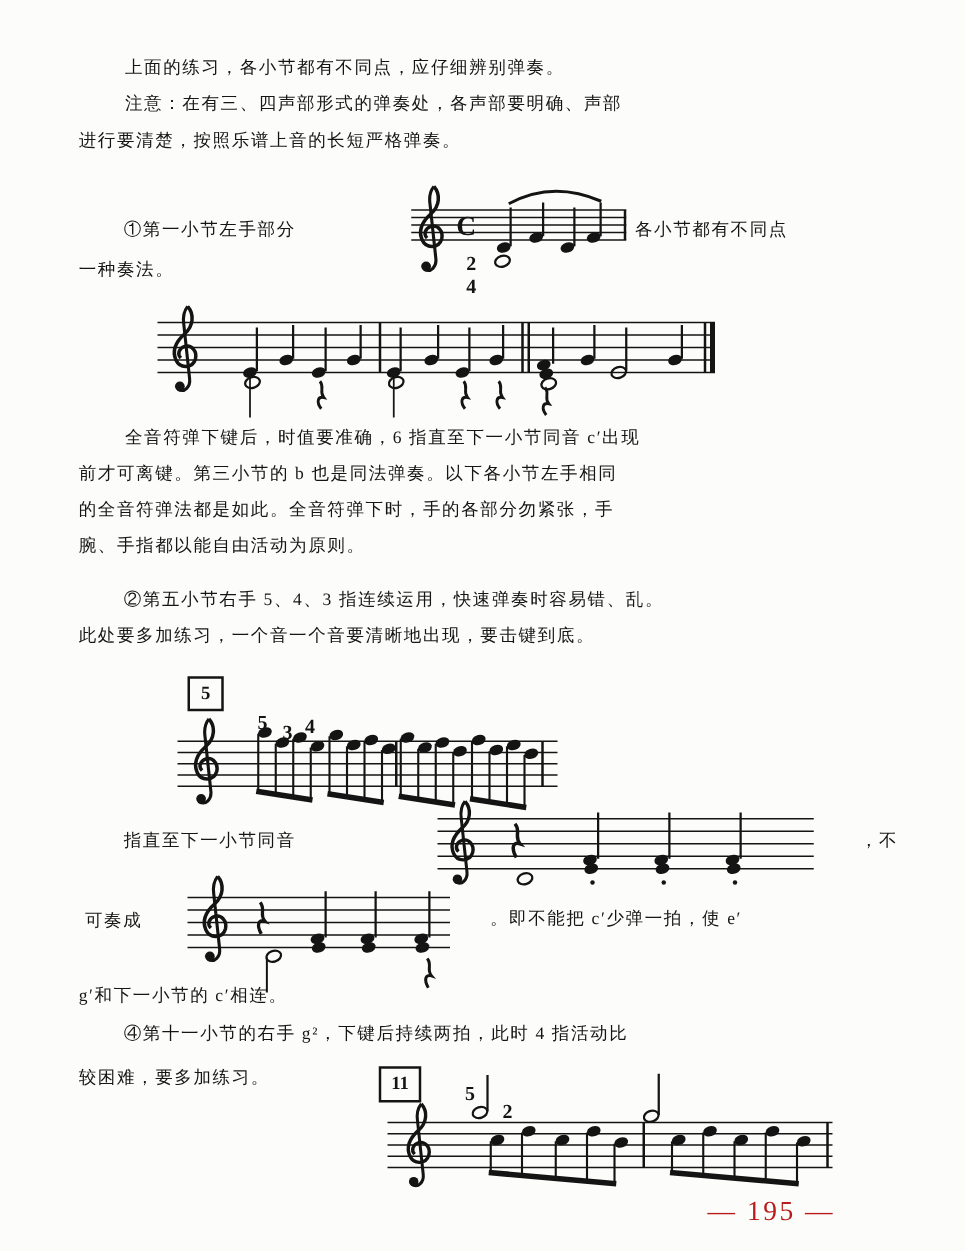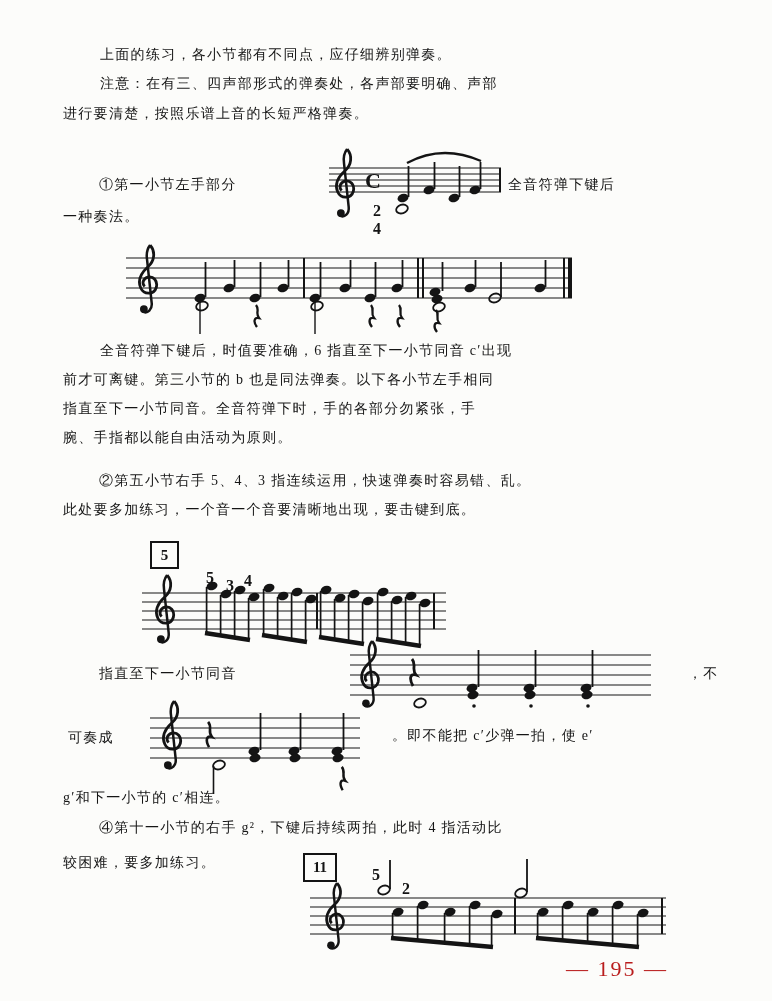--- a/index.html
+++ b/index.html
@@ -65,21 +65,21 @@
         <path d="M0 0 C4 5 -1 8 3 13 C-2 12 -3 17 1 22" fill="none" stroke="#141414" stroke-width="2.3"></path>
       </g>
   </defs>
 </svg>
 
 <div class="t" style="left:100px;top:47px">上面的练习，各小节都有不同点，应仔细辨别弹奏。</div>
 <div class="t" style="left:100px;top:76px">注意：在有三、四声部形式的弹奏处，各声部要明确、声部</div>
 <div class="t" style="left:63px;top:106px">进行要清楚，按照乐谱上音的长短严格弹奏。</div>
 
 <div class="t" style="left:99px;top:177px">①第一小节左手部分</div>
-<div class="t" style="left:508px;top:177px">全音符弹下键后</div>
+<div class="t" style="left:508px;top:177px">各小节都有不同点</div>
 <div class="t" style="left:63px;top:209px">一种奏法。</div>
 
 <svg class="music" style="left:323px;top:146px" width="185" height="96" viewBox="0 0 185 96">
   <g stroke="#141414" stroke-width="1.2">
     <line x1="6" y1="22" x2="178" y2="22"></line>
       <line x1="6" y1="28" x2="178" y2="28"></line>
     <line x1="6" y1="34" x2="178" y2="34"></line>
       <line x1="6" y1="40" x2="178" y2="40"></line>
     <line x1="6" y1="46" x2="178" y2="46"></line>
     <line x1="177" y1="22" x2="177" y2="46" stroke-width="2"></line>
@@ -153,21 +153,21 @@
       <line x1="363.5" y1="45" x2="363.5" y2="18" stroke="#141414" stroke-width="1.8"></line>
     <use href="#oh" x="383" y="56"></use>
       <line x1="389" y1="55" x2="389" y2="20" stroke="#141414" stroke-width="1.8"></line>
     <use href="#nh" x="428" y="46"></use>
       <line x1="433.5" y1="45" x2="433.5" y2="18" stroke="#141414" stroke-width="1.8"></line>
   </g>
 </svg>
 
 <div class="t" style="left:100px;top:343px">全音符弹下键后，时值要准确，6 指直至下一小节同音 c′出现</div>
 <div class="t" style="left:63px;top:372px">前才可离键。第三小节的 b 也是同法弹奏。以下各小节左手相同</div>
-<div class="t" style="left:63px;top:401px">指直至下一小节同音。全音符弹下时，手的各部分勿紧张，手</div>
+<div class="t" style="left:63px;top:401px">的全音符弹法都是如此。全音符弹下时，手的各部分勿紧张，手</div>
 <div class="t" style="left:63px;top:430px">腕、手指都以能自由活动为原则。</div>
 <div class="t" style="left:99px;top:473px">②第五小节右手 5、4、3 指连续运用，快速弹奏时容易错、乱。</div>
 <div class="t" style="left:63px;top:502px">此处要多加练习，一个音一个音要清晰地出现，要击键到底。</div>
 
 <div class="mbox" style="left:150px;top:541px;width:25px;height:24px">5</div>
 <svg class="music" style="left:138px;top:550px" width="315" height="108" viewBox="0 0 315 108">
   <g stroke="#141414" stroke-width="1.2">
     <line x1="4" y1="43" x2="308" y2="43"></line>
       <line x1="4" y1="52" x2="308" y2="52"></line>
     <line x1="4" y1="61" x2="308" y2="61"></line>

